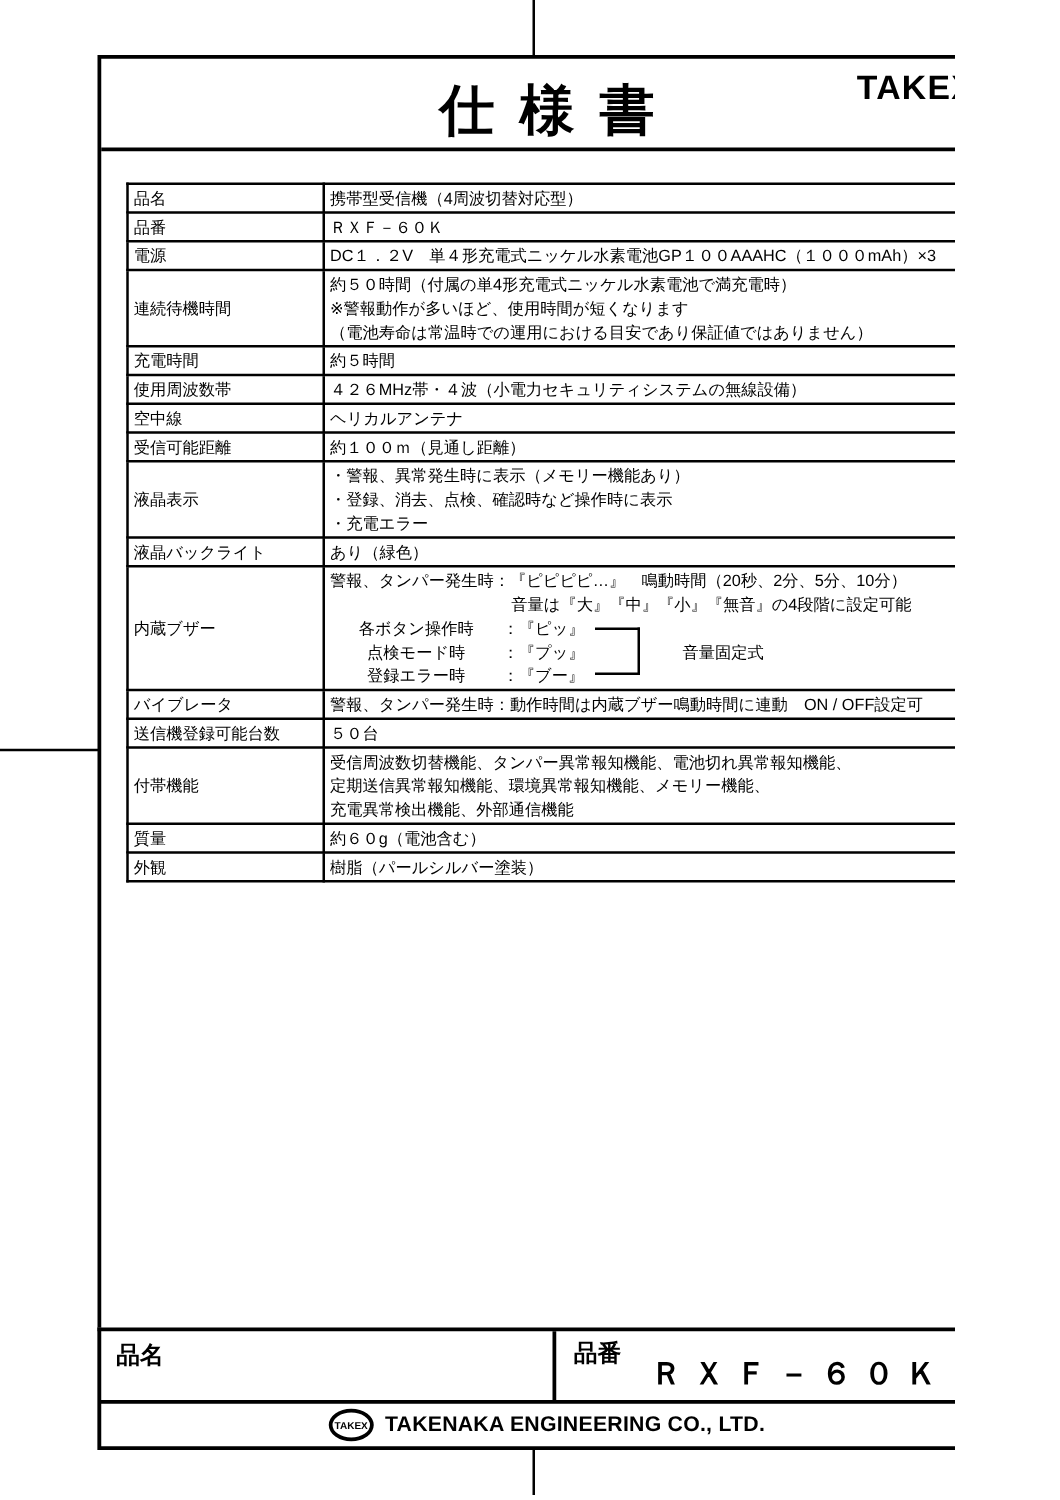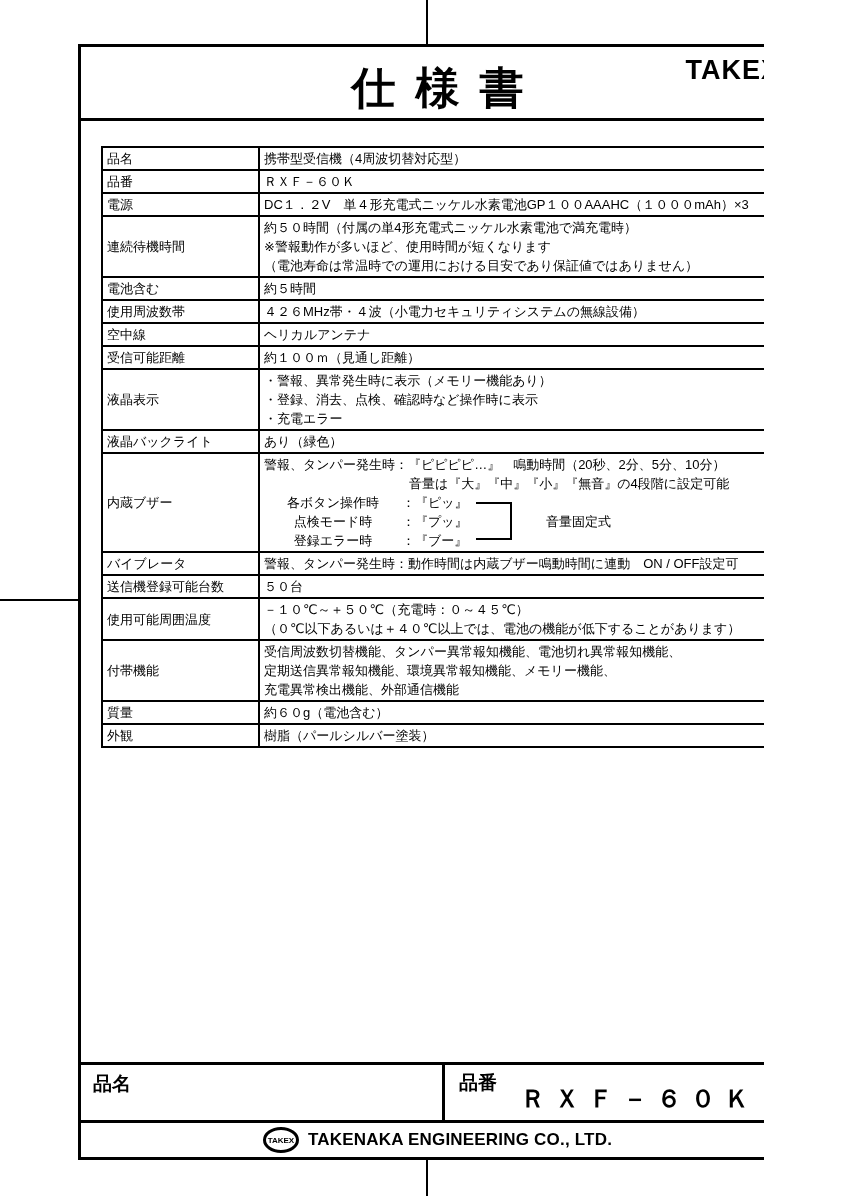--- a/index.html
+++ b/index.html
@@ -106,21 +106,21 @@
       </tr>
       <tr>
         <td class="lbl">連続待機時間</td>
         <td class="val">
           <div>約５０時間（付属の単4形充電式ニッケル水素電池で満充電時）</div>
           <div>※警報動作が多いほど、使用時間が短くなります</div>
           <div>（電池寿命は常温時での運用における目安であり保証値ではありません）</div>
         </td>
       </tr>
       <tr>
-        <td class="lbl">電池含む</td>
+        <td class="lbl">充電時間</td>
         <td class="val">
               <div>約５時間</div>
             </td>
       </tr>
       <tr>
         <td class="lbl">使用周波数帯</td>
         <td class="val">
               <div>４２６MHz帯・４波（小電力セキュリティシステムの無線設備）</div>
             </td>
       </tr>
@@ -179,27 +179,20 @@
               <div>警報、タンパー発生時：動作時間は内蔵ブザー鳴動時間に連動　ON / OFF設定可</div>
             </td>
       </tr>
       <tr>
         <td class="lbl">送信機登録可能台数</td>
         <td class="val">
               <div>５０台</div>
             </td>
       </tr>
       <tr>
-        <td class="lbl">使用可能周囲温度</td>
-        <td class="val">
-          <div>－１０℃～＋５０℃（充電時：０～４５℃）</div>
-          <div>（０℃以下あるいは＋４０℃以上では、電池の機能が低下することがあります）</div>
-        </td>
-      </tr>
-      <tr>
         <td class="lbl">付帯機能</td>
         <td class="val">
           <div>受信周波数切替機能、タンパー異常報知機能、電池切れ異常報知機能、</div>
           <div>定期送信異常報知機能、環境異常報知機能、メモリー機能、</div>
           <div>充電異常検出機能、外部通信機能</div>
         </td>
       </tr>
       <tr>
         <td class="lbl">質量</td>
         <td class="val">

